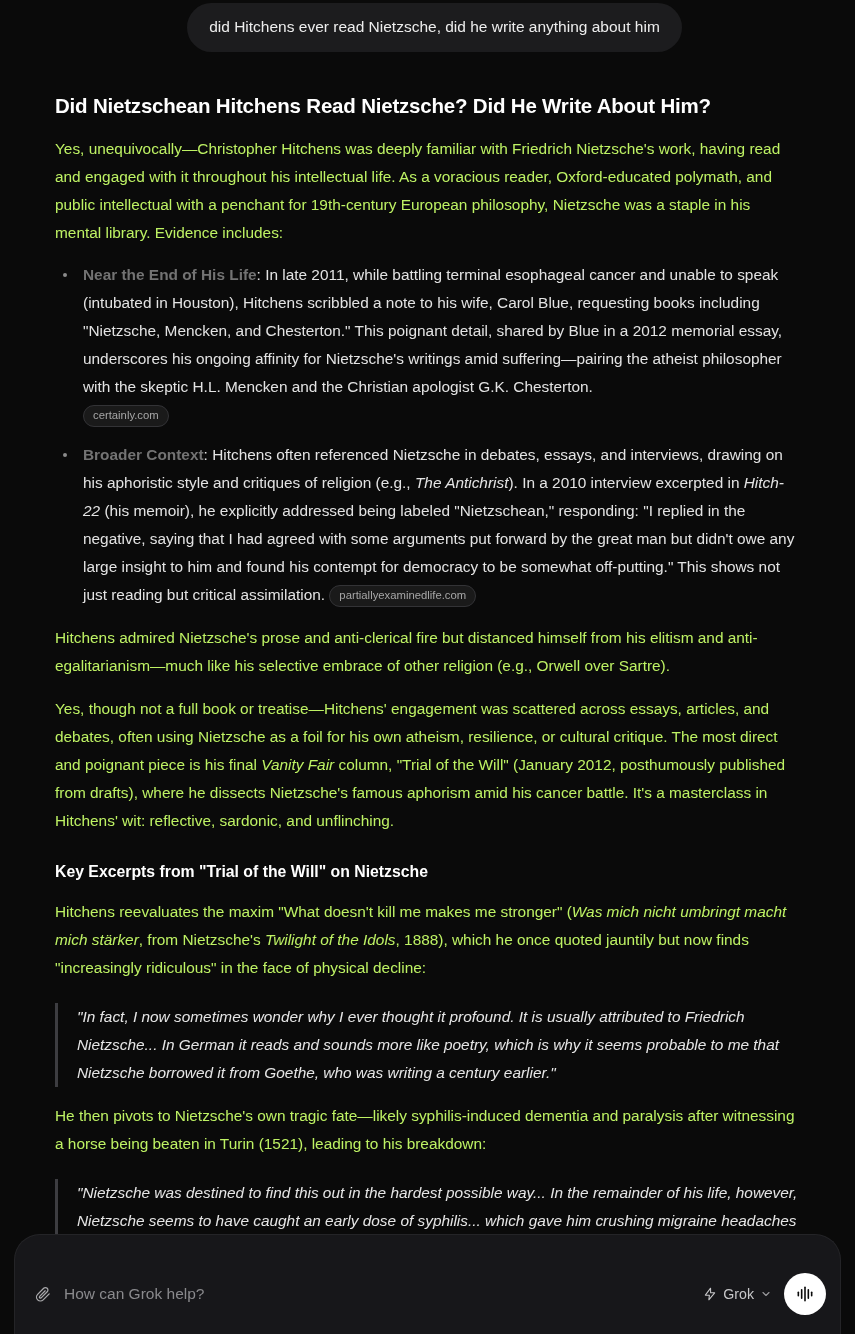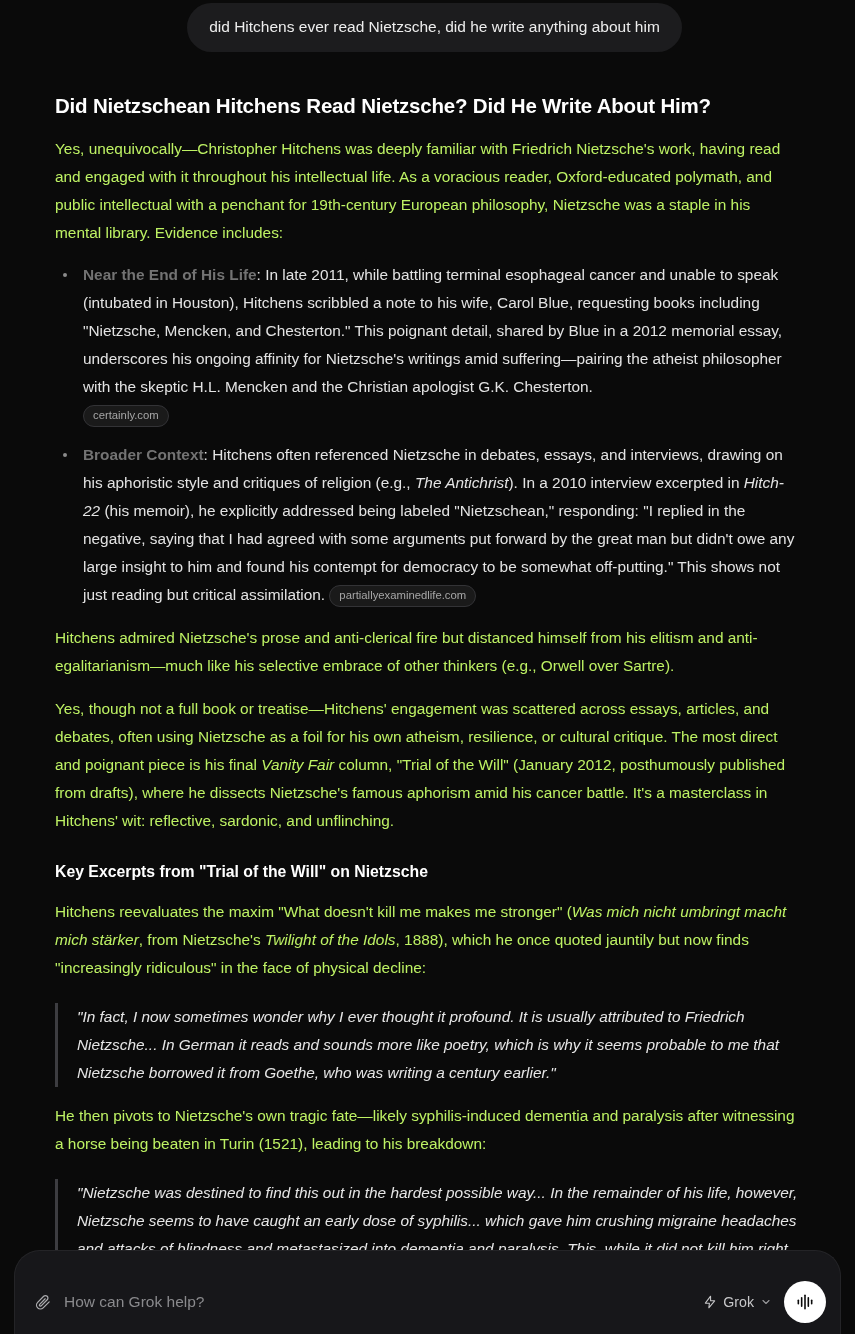--- a/index.html
+++ b/index.html
@@ -160,21 +160,21 @@
     line-height: 1;
     margin-left: 1px;
   }
 
   
   .composer {
     position: absolute;
     left: 14px;
     right: 14px;
     bottom: 0;
-    height: 84px;
+    height: 100px;
     background: #17171a;
     border: 1px solid #242427;
     border-bottom: none;
     border-radius: 26px 26px 0 0;
     padding: 19px 14px 0 19px;
     display: flex;
     align-items: center;
     gap: 12px;
     overflow: hidden;
   }
@@ -226,21 +226,21 @@
       </li>
       <div class="cite-block">
         <span class="cite">certainly.com</span>
       </div>
 
       <li>
         <span class="lead">Broader Context</span><span>: Hitchens often referenced Nietzsche in debates, essays, and interviews, drawing on his aphoristic style and critiques of religion (e.g., </span><span class="it">The Antichrist</span><span>). In a 2010 interview excerpted in </span><span class="it">Hitch-22</span><span> (his memoir), he explicitly addressed being labeled "Nietzschean," responding: "I replied in the negative, saying that I had agreed with some arguments put forward by the great man but didn't owe any large insight to him and found his contempt for democracy to be somewhat off-putting." This shows not just reading but critical assimilation. </span><span class="cite">partiallyexaminedlife.com</span>
       </li>
     </ul>
 
-    <p class="body">Hitchens admired Nietzsche's prose and anti-clerical fire but distanced himself from his elitism and anti-egalitarianism—much like his selective embrace of other thinkers (e.g., Orwell over Sartre).</p>
+    <p class="body">Hitchens admired Nietzsche's prose and anti-clerical fire but distanced himself from his elitism and anti-egalitarianism—much like his selective embrace of other religion (e.g., Orwell over Sartre).</p>
 
 
     <p class="body"><span>Yes, though not a full book or treatise—Hitchens' engagement was scattered across essays, articles, and debates, often using Nietzsche as a foil for his own atheism, resilience, or cultural critique. The most direct and poignant piece is his final </span><span class="it">Vanity Fair</span><span> column, "Trial of the Will" (January 2012, posthumously published from drafts), where he dissects Nietzsche's famous aphorism amid his cancer battle. It's a masterclass in Hitchens' wit: reflective, sardonic, and unflinching.</span></p>
 
     <h3 class="sub-title">Key Excerpts from "Trial of the Will" on Nietzsche</h3>
 
     <p class="body"><span>Hitchens reevaluates the maxim "What doesn't kill me makes me stronger" (</span><span class="it">Was mich nicht umbringt macht mich stärker</span><span>, from Nietzsche's </span><span class="it">Twilight of the Idols</span><span>, 1888), which he once quoted jauntily but now finds "increasingly ridiculous" in the face of physical decline:</span></p>
 
     <blockquote class="quote">"In fact, I now sometimes wonder why I ever thought it profound. It is usually attributed to Friedrich Nietzsche... In German it reads and sounds more like poetry, which is why it seems probable to me that Nietzsche borrowed it from Goethe, who was writing a century earlier."</blockquote>
 

